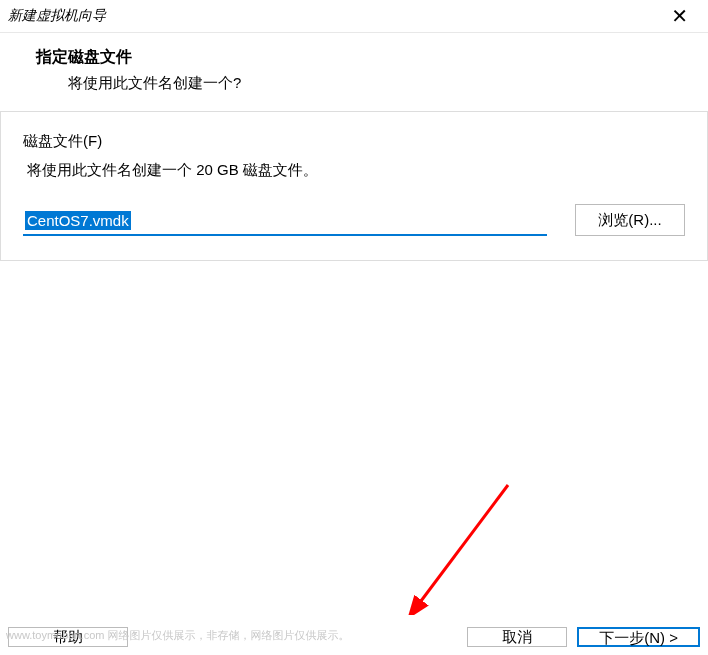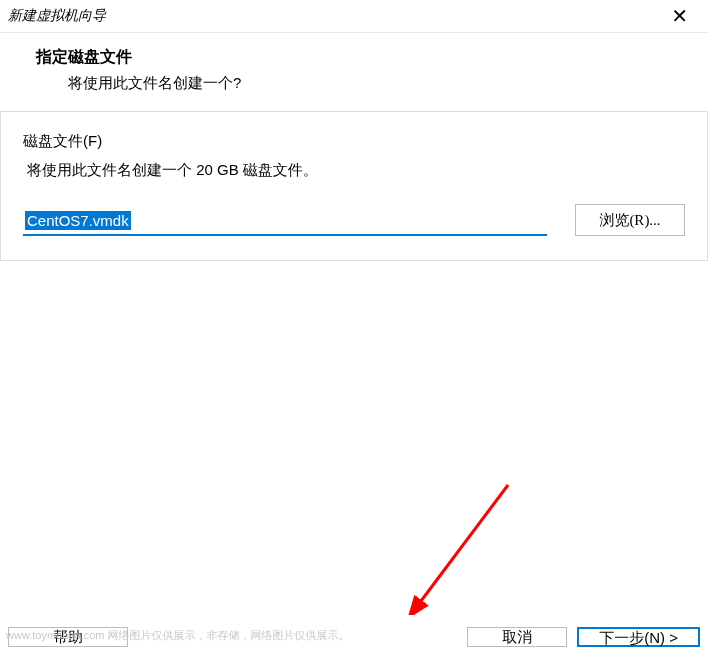--- a/index.html
+++ b/index.html
@@ -92,21 +92,21 @@
       padding: 1px 2px;
       font-size: 15px;
     }
     .browse-btn {
       width: 110px;
       height: 32px;
       background: #fff;
       border: 1px solid #bbb;
       font-size: 15px;
       cursor: pointer;
-      font-family: Liberation Serif, serif;
+      font-family: Liberation Sans, sans-serif;
     }
     .footer {
       position: absolute;
       bottom: 8px;
       left: 8px;
       right: 8px;
       display: flex;
       gap: 10px;
     }
     .footer-spacer {

